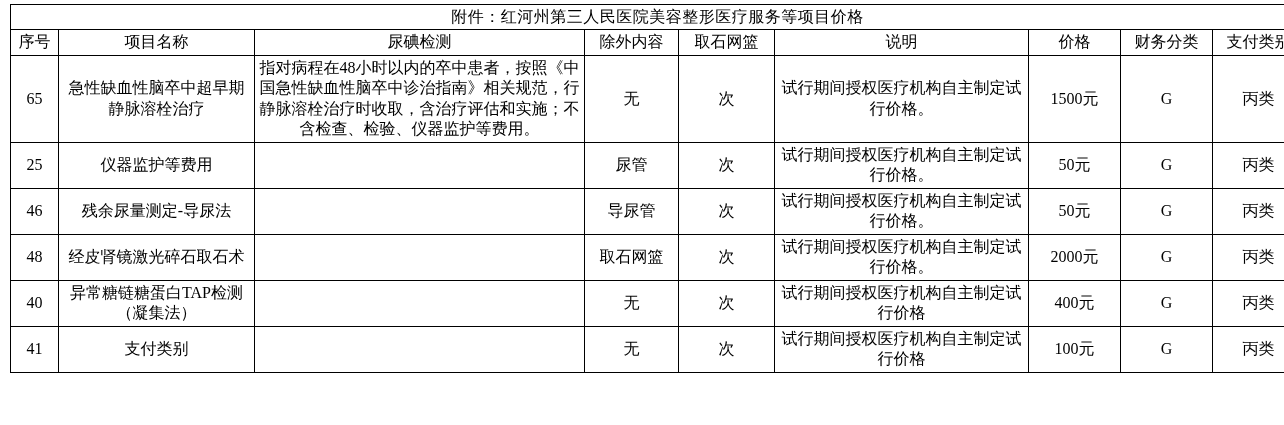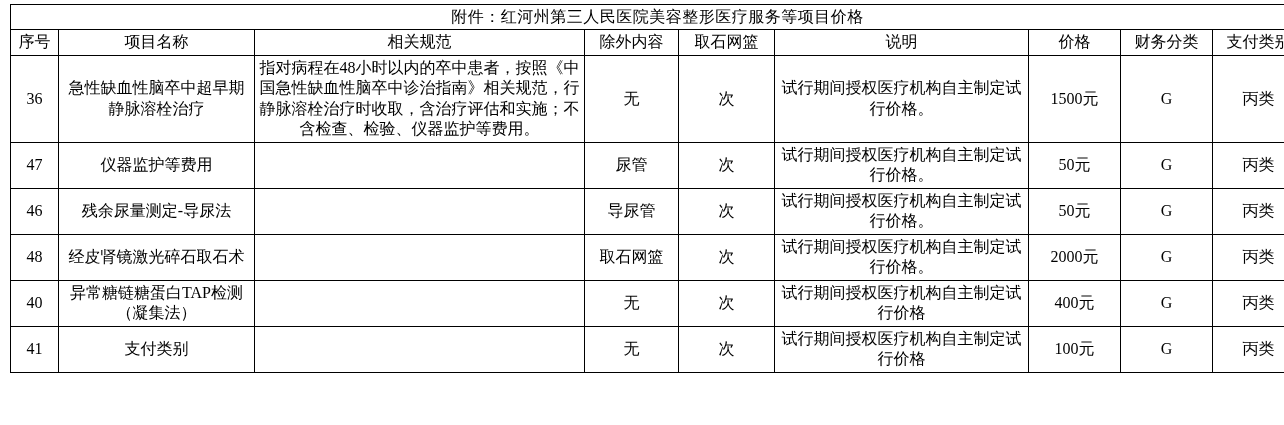--- a/index.html
+++ b/index.html
@@ -87,43 +87,43 @@
       <col class="c-fin">
       <col class="c-pay">
     </colgroup>
     <tbody>
       <tr>
         <td class="title-cell" colspan="9">附件：红河州第三人民医院美容整形医疗服务等项目价格</td>
       </tr>
       <tr class="hdr">
         <td>序号</td>
         <td>项目名称</td>
-        <td>相关规范</td>
+        <td>尿碘检测</td>
         <td>除外内容</td>
         <td>取石网篮</td>
         <td>说明</td>
         <td>价格</td>
         <td>财务分类</td>
         <td>支付类别</td>
       </tr>
 
       <tr>
-        <td>36</td>
+        <td>65</td>
         <td class="name-cell">急性缺血性脑卒中超早期静脉溶栓治疗</td>
         <td class="content-cell">指对病程在48小时以内的卒中患者，按照《中国急性缺血性脑卒中诊治指南》相关规范，行静脉溶栓治疗时收取，含治疗评估和实施；不含检查、检验、仪器监护等费用。</td>
         <td>无</td>
         <td>次</td>
         <td class="desc-cell">试行期间授权医疗机构自主制定试行价格。</td>
         <td>1500元</td>
         <td>G</td>
         <td>丙类</td>
       </tr>
 
       <tr>
-        <td>47</td>
+        <td>25</td>
         <td class="name-cell">仪器监护等费用</td>
         <td class="content-cell"></td>
         <td>尿管</td>
         <td>次</td>
         <td class="desc-cell">试行期间授权医疗机构自主制定试行价格。</td>
         <td>50元</td>
         <td>G</td>
         <td>丙类</td>
       </tr>
 

